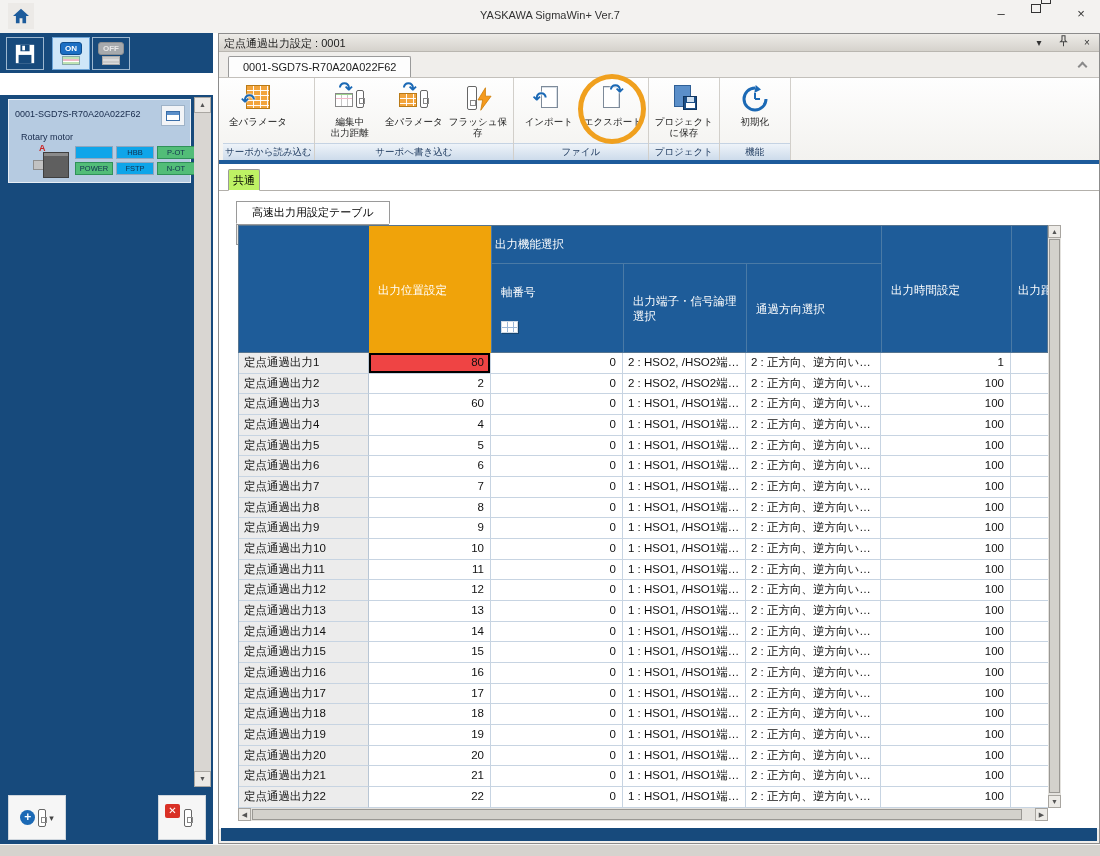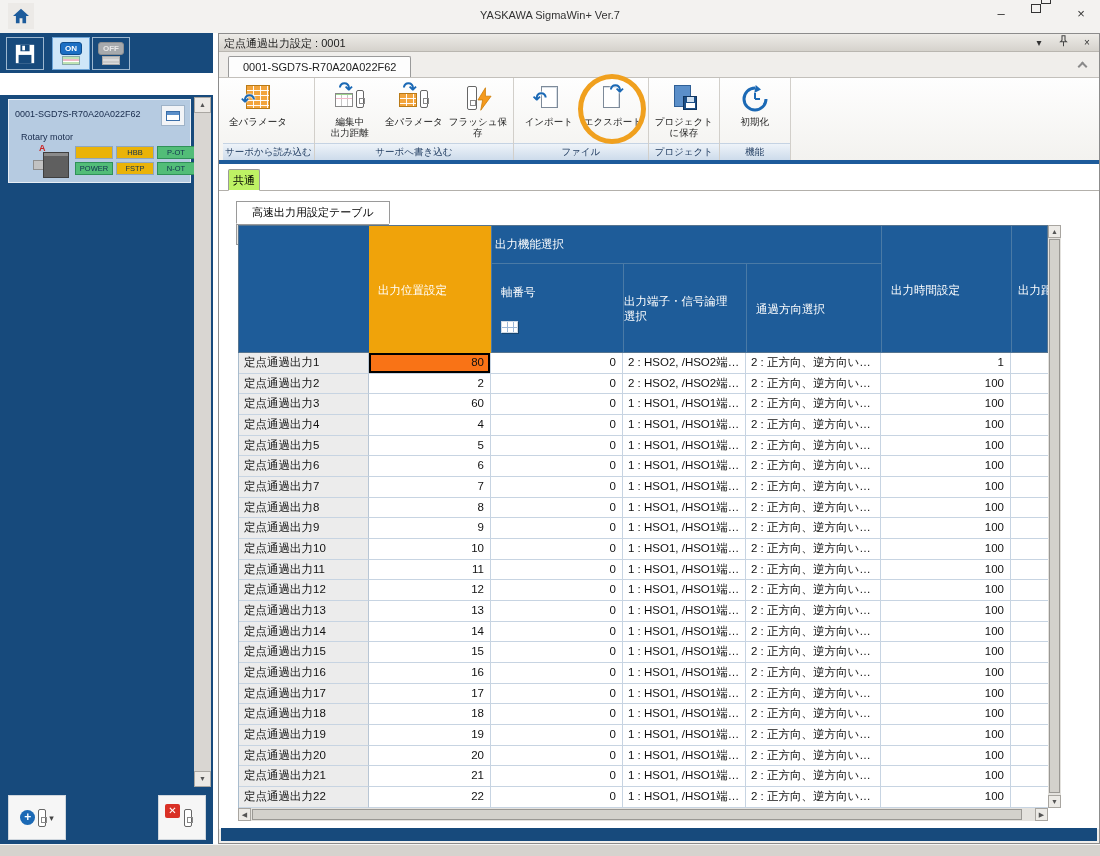--- a/index.html
+++ b/index.html
@@ -35,21 +35,21 @@
   .device-title { position:absolute; left:6px; top:9px; font-size:9px; color:#16294a; letter-spacing:0; }
   .device-panel-btn { position:absolute; right:5px; top:5px; width:24px; height:21px; background:#f2f4f7; border:1px solid #9fb3c8; display:flex; align-items:center; justify-content:center; }
   .panel-icon { width:14px; height:10px; border:1px solid #3a6ea8; background:
      linear-gradient(#5b8fc9 0 3px, #fff 3px), linear-gradient(to right, transparent 0 4px, #9cb8d8 4px 5px, transparent 5px); background-color:#fff; }
   .motor-label { position:absolute; left:12px; top:32px; font-size:9px; color:#16294a; }
   .axis-letter { position:absolute; left:30px; top:43px; font-size:9px; font-weight:bold; color:#c22; }
   .motor-icon { position:absolute; left:24px; top:52px; width:38px; height:26px; }
   .motor-shaft { position:absolute; left:0; top:8px; width:12px; height:10px; background:#c2c2c2; border:1px solid #8e8e8e; }
   .motor-body { position:absolute; left:10px; top:0; width:26px; height:26px; background:#5f5f5f; border:1px solid #3f3f3f; box-shadow:inset 0 3px 0 #8a8a8a; }
   .status-grid { position:absolute; left:66px; top:46px; width:112px; }
-  .status-cell { position:absolute; width:38px; height:13px; font-size:7.5px; line-height:12px; text-align:center; color:#10304f; border:1px solid #8fa6bd; background:#eab308; overflow:hidden; }
+  .status-cell { position:absolute; width:38px; height:13px; font-size:7.5px; line-height:12px; text-align:center; color:#10304f; border:1px solid #8fa6bd; background:#0ea5e9; overflow:hidden; }
   .status-cell.on { background:#52bd78; border-color:#2f9158; }
   .side-scrollbar { position:absolute; left:194px; top:2px; width:17px; height:690px; background:#d9d6d2; }
   .sb-arrow { position:absolute; left:0; width:17px; height:16px; background:#ece9e5; border:1px solid #aaa7a2; font-size:7px; color:#555; text-align:center; line-height:14px; }
   .side-bottom { position:absolute; left:0; top:757px; width:213px; height:54px; }
   .side-bot-btn { position:absolute; top:5px; height:45px; background:#f6f6f6; border:1px solid #cfd6dd; display:flex; align-items:center; justify-content:center; gap:3px; }
   .add-btn { left:8px; width:58px; }
   .remove-btn { left:158px; width:48px; }
   .plus-circle { width:15px; height:15px; border-radius:50%; background:#1b69b5; color:#fff; font-size:12px; font-weight:bold; line-height:14px; text-align:center; }
   .drive { position:relative; width:10px; height:24px; background:#fff; border:1px solid #666; border-radius:2px; }
   .drive::after { content:""; position:absolute; left:2px; bottom:3px; width:4px; height:4px; border:1px solid #888; }
@@ -100,34 +100,34 @@
   .subtab.inactive { background:#e8e5e0; height:21px; line-height:19px; margin-left:-1px; }
 
   
   .table-wrap { position:absolute; left:19px; top:61px; width:823px; height:596px; }
   .thead { position:absolute; left:0; top:0; width:810px; height:128px; background:#1e5c99; border:1px solid #56748f; }
   .hc { position:absolute; color:#fff; font-size:11.5px; overflow:hidden; white-space:pre-line; }
   .hcell-border { border-left:1px solid #4a7aa6; }
   .hd-pos { left:130px; top:0; width:122px; height:128px; background:#f0a30a; display:flex; align-items:center; padding-left:9px; }
   .hd-group { left:252px; top:0; width:390px; height:38px; display:flex; align-items:center; padding-left:3px; border-bottom:1px solid #4a7aa6; }
   .hd-axis { left:252px; top:38px; width:132px; height:90px; display:flex; flex-direction:column; justify-content:center; padding-left:9px; gap:21px; }
-  .hd-term { left:384px; top:38px; width:123px; height:90px; display:flex; align-items:center; }
+  .hd-term { left:384px; top:38px; width:123px; height:90px; display:flex; align-items:center; padding-left:9px; }
   .hd-dir { left:507px; top:38px; width:135px; height:90px; display:flex; align-items:center; padding-left:9px; }
   .hd-time { left:642px; top:0; width:130px; height:128px; display:flex; align-items:center; padding-left:9px; }
   .hd-dist { left:772px; top:0; width:38px; height:128px; display:flex; align-items:center; padding-left:6px; white-space:nowrap; }
   .mini-table-ico { width:17px; height:12px; background:#fff; border:1px solid #cfdae6; box-shadow:1px 1px 0 #16456f; background-image:
       linear-gradient(transparent 0 5px, #9cb8d8 5px 6px, transparent 6px),
       repeating-linear-gradient(to right, transparent 0 5px, #9cb8d8 5px 6px); }
   .tbody { position:absolute; left:0; top:128px; width:810px; height:455px; border-left:1px solid #a9bccd; }
   .trow { display:grid; grid-template-columns:130px 122px 132px 123px 135px 130px 38px; height:20.68px; }
   .tc { border-right:1px solid #c7d4e2; border-bottom:1px solid #c7d4e2; font-size:11.5px; line-height:19.5px; color:#111; overflow:hidden; white-space:nowrap; background:#fff; }
   .tc.label { background:#ececec; padding-left:5px; border-right:1px solid #b9c6d4; }
   .tc.num { text-align:right; padding-right:6px; }
   .tc.text { padding-left:5px; }
-  .tc.selected { background:#f97316; box-shadow:inset 0 0 0 2px #000; }
+  .tc.selected { background:#ef4444; box-shadow:inset 0 0 0 2px #000; }
 
   .vscroll { position:absolute; left:810px; top:0; width:13px; height:583px; background:#e4e2de; }
   .hscroll { position:absolute; left:0; top:583px; width:810px; height:13px; background:#e4e2de; }
   .scroll-btn { position:absolute; background:#eceae6; border:1px solid #a8a5a0; color:#555; font-size:7px; text-align:center; line-height:11px; }
   .thumb-v { position:absolute; left:1px; top:14px; width:11px; height:554px; background:#d3d1cc; border:1px solid #9a9894; }
   .thumb-h { position:absolute; left:14px; top:1px; width:770px; height:11px; background:#d3d1cc; border:1px solid #9a9894; }
 
   .panel-footer { position:absolute; left:2px; right:2px; bottom:2px; height:13px; background:#174a7c; }
   .bottom-strip { position:absolute; left:0; top:844px; width:1100px; height:12px; background:#d6d3ce; border-top:1px solid #f5f5f5; }
 </style>

